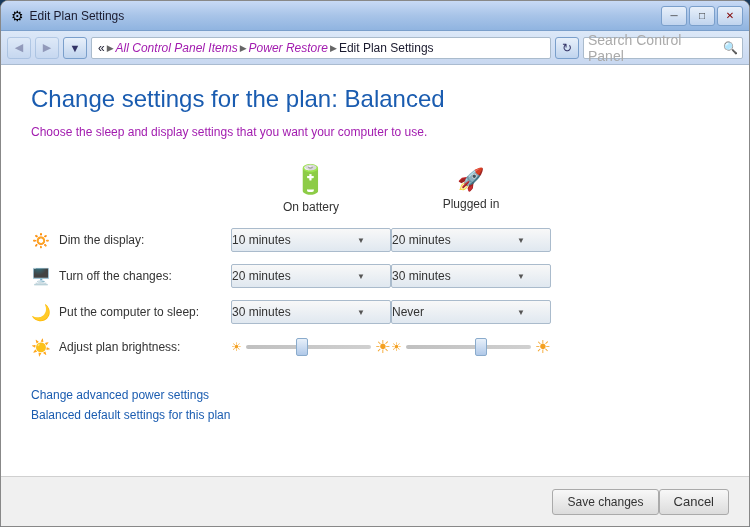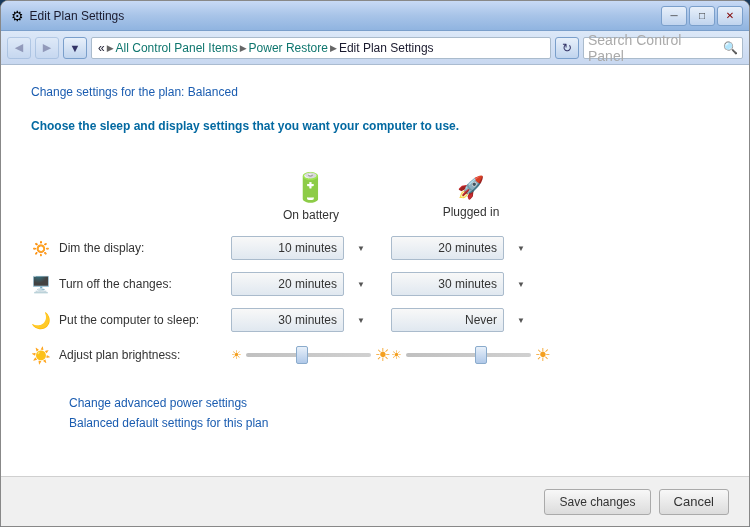--- a/index.html
+++ b/index.html
@@ -98,23 +98,24 @@
       padding: 0 6px;
       font-size: 12px;
       color: #1a1a2e;
       gap: 2px;
     }
     .breadcrumb-arrow {
       color: #666;
       font-size: 9px;
     }
     .breadcrumb-link {
-      color: #0f766e;
+      color: #a21caf;
       cursor: pointer;
       text-decoration: none;
+      font-style: italic;
     }
     .refresh-btn {
       width: 24px;
       height: 22px;
       border: 1px solid #7a9fcb;
       background: linear-gradient(to bottom, #e8f0fa, #c0d4ee);
       border-radius: 3px;
       cursor: pointer;
       display: flex;
       align-items: center;
@@ -145,31 +146,30 @@
     .main-content {
       flex: 1;
       background: white;
       padding: 20px 30px;
       display: flex;
       flex-direction: column;
       gap: 8px;
     }
 
     .page-title {
-      font-size: 12px;
+      font-size: 24px;
       color: #1a5cb0;
       font-weight: normal;
-      margin-bottom: 12px;
+      margin-bottom: 4px;
     }
 
     .page-subtitle {
       font-size: 12px;
-      color: #0369a1;
-      margin-bottom: 30px;
-      font-weight: bold;
+      color: #a21caf;
+      margin-bottom: 16px;
     }
 
     
     .settings-grid {
       display: flex;
       flex-direction: column;
       gap: 0;
     }
 
     .column-headers {
@@ -213,31 +213,30 @@
       justify-content: center;
       font-size: 16px;
     }
 
     .dropdown-wrapper {
       position: relative;
       width: 140px;
     }
 
     .dropdown-wrapper select {
-      width: 113px;
+      width: 160px;
       height: 24px;
       border: 1px solid #aabbcc;
       background: linear-gradient(to bottom, #f8f8f8, #e0e8f0);
       border-radius: 2px;
-      padding: 0 6px;
+      padding: 0 0;
       font-size: 12px;
       color: #333;
       cursor: pointer;
       appearance: none;
-      text-align: right;
       -webkit-appearance: none;
     }
 
     .dropdown-wrapper::after {
       content: '▼';
       position: absolute;
       right: 6px;
       top: 50%;
       transform: translateY(-50%);
       font-size: 8px;
@@ -287,40 +286,38 @@
     .slider-thumb2 {
       left: 55%;
     }
 
     
     .links-section {
       margin-top: 16px;
       display: flex;
       flex-direction: column;
       gap: 6px;
-      margin-left: 38px;
     }
 
     .link-blue {
       color: #1a5cb0;
       font-size: 12px;
       cursor: pointer;
       text-decoration: none;
     }
 
     
     .footer {
       height: 50px;
       background: #f0f0f0;
       border-top: 1px solid #d0d0d0;
       display: flex;
       align-items: center;
       justify-content: flex-end;
       padding: 0 20px;
-      gap: 8px;
     }
 
     .btn-save {
       height: 26px;
       padding: 0 14px;
       background: linear-gradient(to bottom, #f8f8f8, #dcdcdc);
       border: 1px solid #aaa;
       border-radius: 3px;
       font-size: 12px;
       color: #333;

